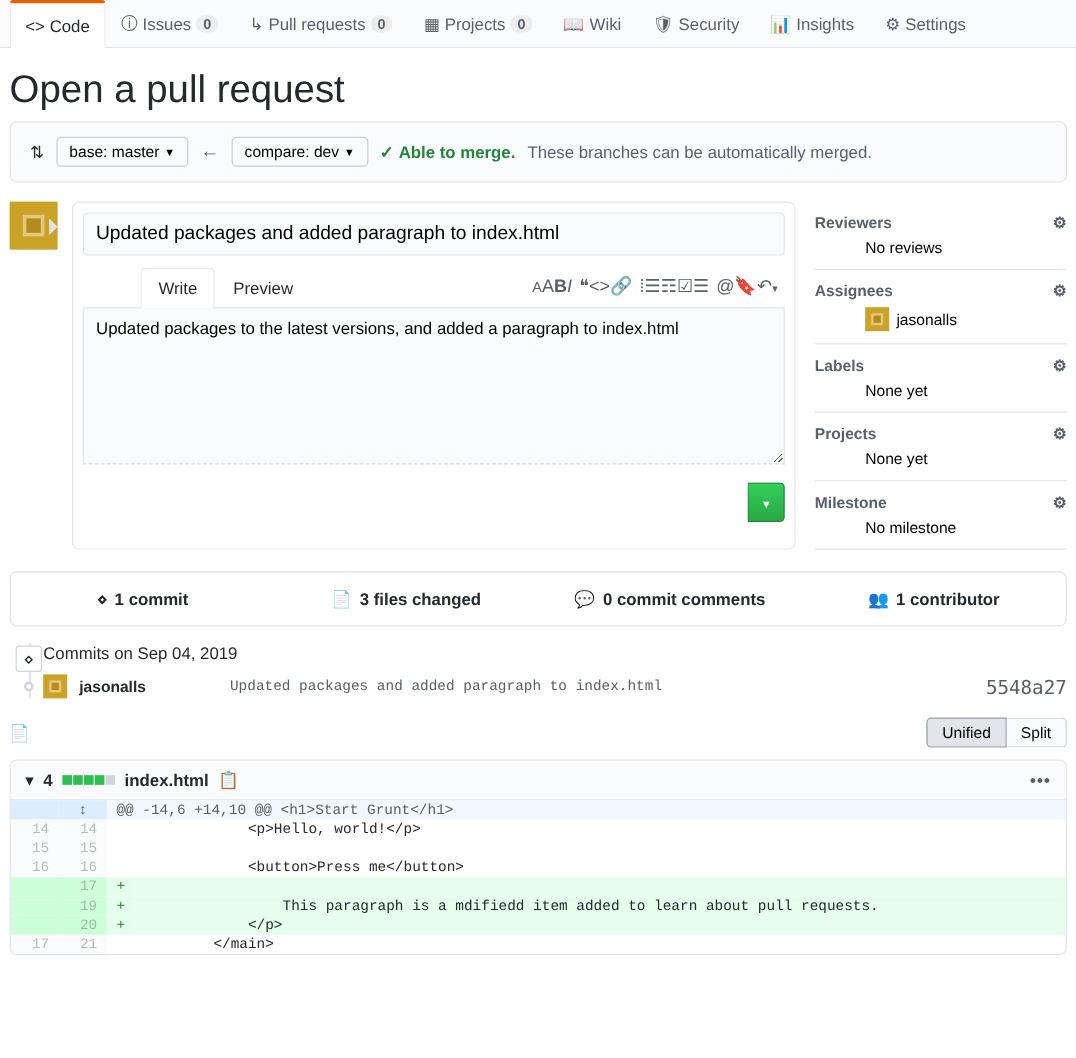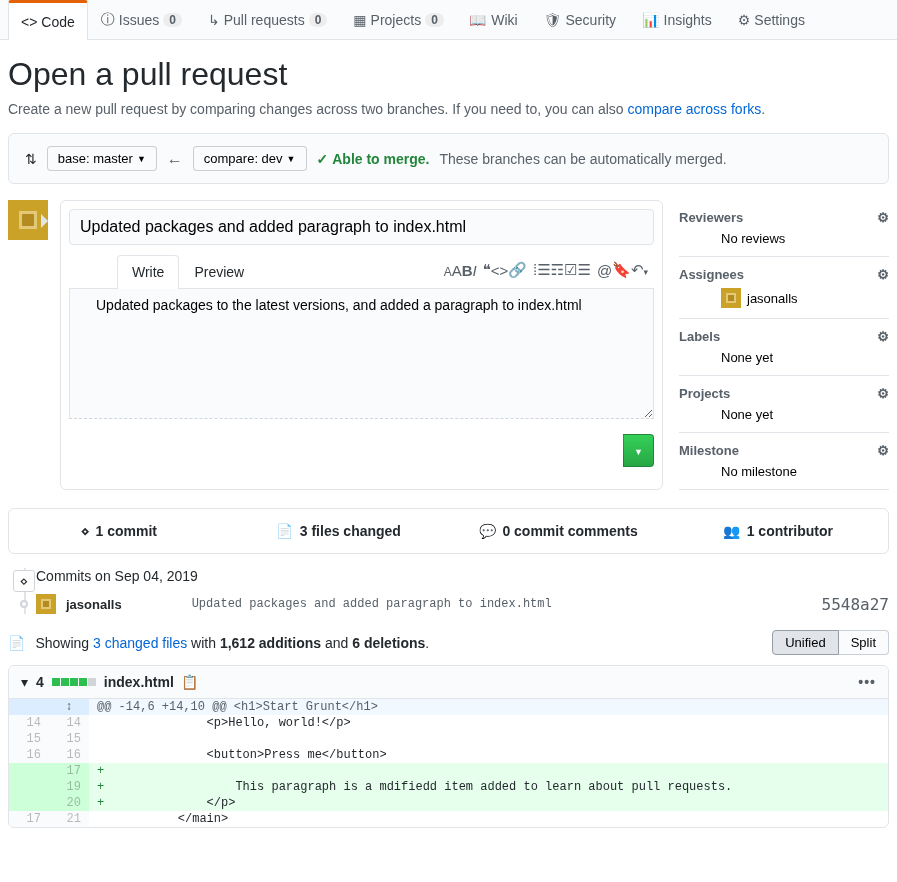--- a/index.html
+++ b/index.html
@@ -24,21 +24,21 @@
 .avatar-inner { width: 12px; height: 12px; background: #b38b1f; box-shadow: 0 0 0 3px #e3c878; }
 .avatar-sm { width: 20px; height: 20px; background: #c9a227; display: inline-flex; align-items: center; justify-content: center; }
 .avatar-sm .avatar-inner { width: 6px; height: 6px; box-shadow: 0 0 0 2px #e3c878; }
 .pr-box { flex: 1; border: 1px solid #e1e4e8; border-radius: 6px; padding: 8px; }
 .title-input { width: 100%; padding: 8px 10px; font-size: 16px; border: 1px solid #e1e4e8; border-radius: 4px; background: #fafbfc; margin-bottom: 10px; }
 .write-tabs { display: flex; border-bottom: 1px solid #e1e4e8; position: relative; padding-left: 48px; }
 .write-tab { padding: 8px 14px; cursor: pointer; border: 1px solid transparent; border-bottom: none; }
 .write-tab.active { background: #fff; border-color: #e1e4e8; border-radius: 4px 4px 0 0; margin-bottom: -1px; }
 .toolbar { position: absolute; right: 6px; top: 6px; display: flex; color: #586069; font-size: 15px; align-items: center; }
 .toolbar span { cursor: pointer; }
-.desc-area { width: 100%; min-height: 130px; padding: 8px 26px; border: 1px solid #e1e4e8; border-top: none; border-bottom: 1px dashed #d1d5da; background: #fafbfc; resize: vertical; font-family: inherit; font-size: 14px; }
+.desc-area { width: 100%; min-height: 130px; padding: 8px 10px; border: 1px solid #e1e4e8; border-top: none; border-bottom: 1px dashed #d1d5da; background: #fafbfc; resize: vertical; font-family: inherit; font-size: 14px; }
 .attach { padding: 6px 10px; background: #fafbfc; border: 1px solid #e1e4e8; border-top: none; color: #586069; font-size: 13px; display: flex; justify-content: space-between; border-radius: 0 0 4px 4px; }
 .md-icon { background: #586069; color:#fff; padding:0 3px; border-radius:2px; font-size:10px; font-weight:bold; }
 .create-row { display: flex; justify-content: flex-end; margin-top: 12px; }
 .btn-primary { background: #2ea44f; background-image: linear-gradient(#34d058,#28a745); border: 1px solid #22863a; color: #fff; font-weight: 600; padding: 8px 14px; border-radius: 4px 0 0 4px; cursor: pointer; }
 .btn-primary-drop { background: #2ea44f; background-image: linear-gradient(#34d058,#28a745); border: 1px solid #22863a; border-left: 1px solid rgba(0,0,0,.25); color: #fff; padding: 8px 10px; border-radius: 0 4px 4px 0; cursor: pointer; }
 .sidebar { width: 210px; }
 .side-block { border-bottom: 1px solid #e1e4e8; padding: 10px 0; }
 .side-head { display: flex; justify-content: space-between; font-weight: 600; font-size: 13px; color: #586069; margin-bottom: 6px; }
 .side-body { font-size: 13px; color: #000000; display: flex; align-items: center; gap: 6px; margin-left: 42px; }
 .gear { cursor: pointer; color: #586069; }
@@ -113,23 +113,20 @@
     <span>Insights</span>
   </div>
   <div class="tab">
     <span class="icon">⚙</span>
     <span>Settings</span>
   </div>
 </div>
 
 <div class="content">
   <h1>Open a pull request</h1>
-  <p class="subtitle">
-    <span>Create a new pull request by comparing changes across two branches. If you need to, you can also </span><span class="link">compare across forks</span><span>.</span>
-  </p>
 
   <div class="compare-bar">
     <span class="icon">⇅</span>
     <button class="btn">
         <span>base: master</span> 
         <span class="caret-down">▼</span>
       </button>
     <span class="arrow-left">←</span>
     <button class="btn">
         <span>compare: dev</span> 
@@ -253,23 +250,20 @@
           </span>
         <b>jasonalls</b>
         <span class="commit-msg">Updated packages and added paragraph to index.html</span>
         <span class="sha">5548a27</span>
       </div>
     </div>
   </div>
 
   <div class="diff-header">
     <span>📄</span>
-    <span>
-      <span>Showing </span><span class="link">3 changed files</span><span> with </span><b>1,612 additions</b><span> and </span><b>6 deletions</b><span>.</span>
-    </span>
     <div class="diff-toggle">
       <button class="active">Unified</button>
       <button>Split</button>
     </div>
   </div>
 
   <div class="file-box">
     <div class="file-head">
       <span style="cursor:pointer;">▾</span>
       <b>4</b>

